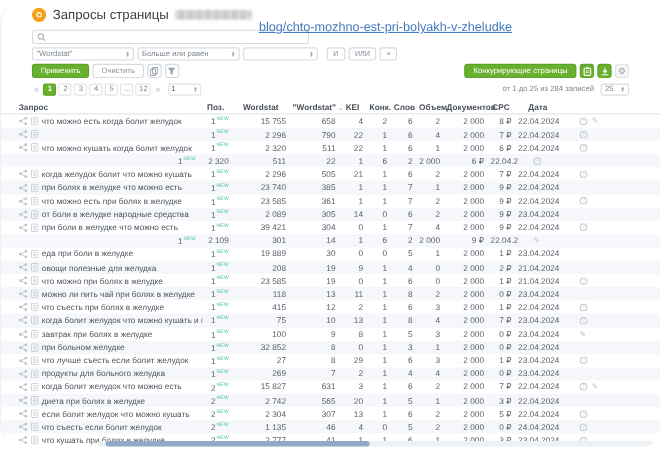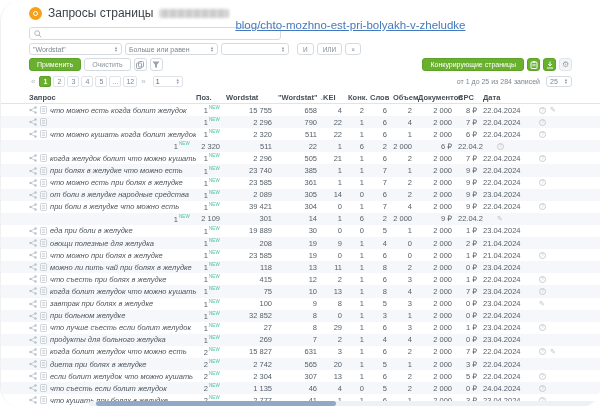--- a/index.html
+++ b/index.html
@@ -49,30 +49,30 @@
   .pg-arrow{color:#b3bac1;padding:0 2px;cursor:pointer;font-size:8px;}
   .pg{min-width:12px;height:11px;border:1px solid #e0e4e8;border-radius:2px;display:flex;align-items:center;justify-content:center;padding:0 2px;color:#7d868f;cursor:pointer;background:#fff;}
   .pg.active{background:var(--green);border-color:var(--green-dark);color:#fff;font-weight:bold;}
   .pg-input{display:flex;align-items:center;justify-content:space-between;width:30px;height:11px;border:1px solid #e0e4e8;border-radius:2px;padding:0 2px;margin-left:3px;background:#fff;}
   .pg-input input{width:16px;border:0;outline:0;font-size:7px;color:#555;}
   .records{font-size:7px;color:#7d868f;margin-right:4px;}
   .sel.small{width:26px;height:11px;}
 
   
   .tbl{margin-top:5px;}
-  .grid{display:grid;grid-template-columns:167px 30px 52px 45px 25px 22px 23px 25px 40px 25px 42px 48px;padding-left:28px;}
+  .grid{display:grid;grid-template-columns:167px 30px 52px 45px 25px 22px 23px 25px 40px 25px 42px 48px;padding-left:16px;}
   .thead{border-bottom:1px solid #e0e4e8;height:12px;align-items:center;}
   .th{font-size:7.5px;font-weight:bold;color:#474f57;white-space:nowrap;cursor:pointer;}
-  .th.r{text-align:left;padding-right:6px;}
+  .th.r{text-align:center;padding-right:6px;}
   .th .arr{font-size:6px;color:#9aa3ac;}
   .tr{height:12.1px;align-items:center;}
   .tr:nth-child(even){background:#f5f7fa;}
   .td{font-size:7.5px;color:#57606a;white-space:nowrap;overflow:hidden;}
   .td.r{text-align:right;padding-right:6px;}
-  .c-query{display:flex;align-items:center;gap:3px;color:#4b545e;font-style:italic;}
+  .c-query{display:flex;align-items:center;gap:3px;color:#4b545e;}
   .ric{color:var(--icon);display:flex;align-items:center;cursor:pointer;}
   .qtext{font-size:7.5px;}
   .pos-badge{font-size:4.5px;color:var(--badge);vertical-align:4px;margin-left:1px;letter-spacing:.2px;}
   .c-acts{display:flex;align-items:center;gap:4px;padding-left:14px;}
   .circ{width:7px;height:7px;border:1px solid #c6ccd2;border-radius:50%;color:#c6ccd2;font-size:4.5px;display:flex;align-items:center;justify-content:center;cursor:pointer;}
   .pencil{color:#b9c1c9;font-size:7px;cursor:pointer;}
 
   
   .hscroll{position:absolute;left:88px;bottom:2px;width:512px;height:5px;background:#eef1f4;border-radius:3px;}
   .hscroll .thumb{position:absolute;left:7px;top:0;width:240px;height:5px;border-radius:3px;background:var(--thumb);cursor:grab;}

